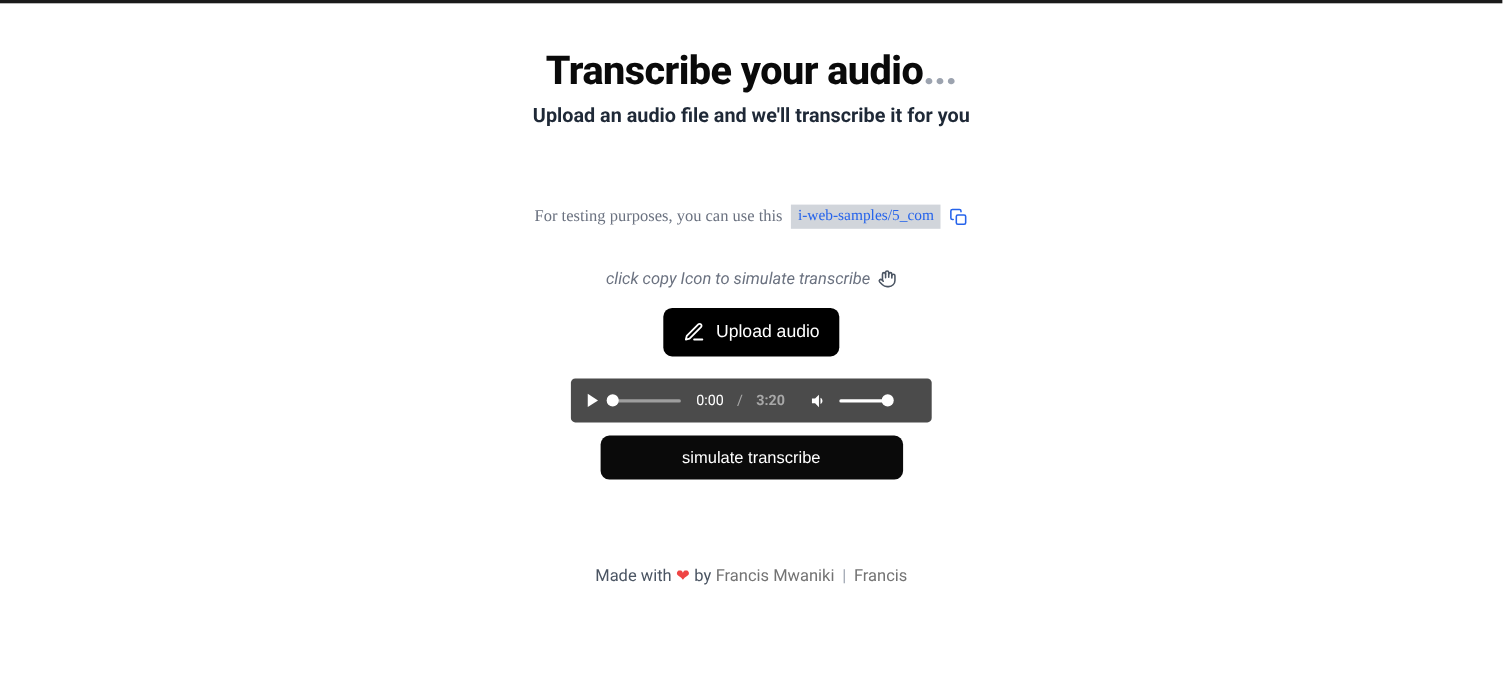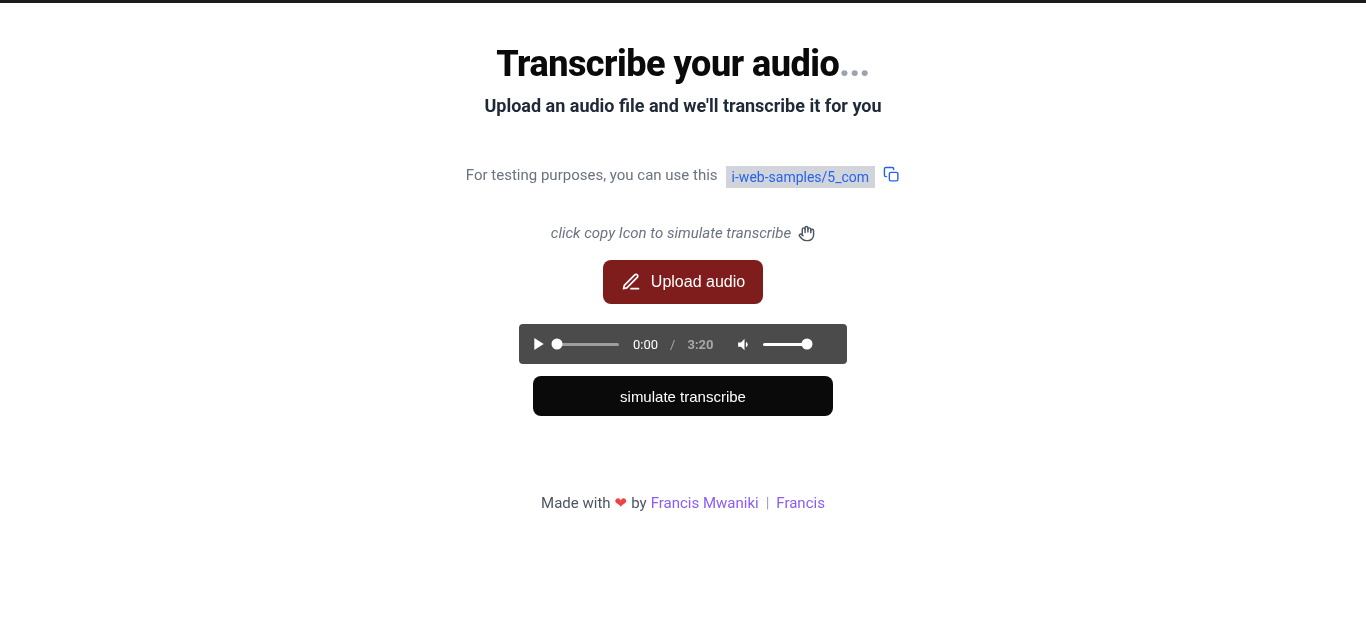--- a/index.html
+++ b/index.html
@@ -36,25 +36,26 @@
       font-weight: 800;
     }
     .subtitle {
       font-size: 18px;
       color: #1f2937;
       margin-top: 10px;
       font-weight: bold;
     }
     .test-row {
       display: flex;
-      align-items: flex-start;
+      align-items: center;
       gap: 8px;
-      margin-top: 50px;
+      margin-top: 70px;
       font-size: 15px;
       color: #6b7280;
+      font-family: Liberation Serif, serif;
     }
     .sample-chip {
       background: #d1d5db;
       color: #2563eb;
       padding: 3px 6px;
       border-radius: 0;
       font-size: 14px;
       max-width: 150px;
       overflow: hidden;
       text-overflow: clip;
@@ -76,21 +77,21 @@
       font-style: italic;
     }
     .pointer-icon {
       color: #4b5563;
       display: inline-flex;
     }
     .upload-btn {
       display: flex;
       align-items: center;
       gap: 10px;
-      background: #7f1d1d;
+      background: #000000;
       color: #ffffff;
       border: none;
       border-radius: 8px;
       padding: 12px 18px;
       font-size: 16px;
       font-weight: 500;
       cursor: pointer;
       margin-top: 18px;
     }
     .upload-btn svg { display: block; }
@@ -139,40 +140,40 @@
       position: absolute;
       right: 0;
       top: 50%;
       transform: translate(50%, -50%);
       width: 11px;
       height: 11px;
       background: #ffffff;
       border-radius: 50%;
     }
     .simulate-btn {
-      width: 300px;
+      width: 275px;
       height: 40px;
       background: #0a0a0a;
       color: #ffffff;
       border: none;
       border-radius: 8px;
       font-size: 15px;
       cursor: pointer;
       margin-top: 12px;
     }
     .footer {
       margin-top: 78px;
       font-size: 15px;
       color: #4b5563;
       display: flex;
       align-items: center;
       gap: 4px;
     }
     .heart { color: #ef4444; font-style: normal; }
-    .footer-link { color: #8b5cf6; text-decoration: none; cursor: pointer; }
+    .footer-link { color: #737373; text-decoration: none; cursor: pointer; }
     .footer-sep { color: #9ca3af; margin: 0 3px; }
   </style>
 </head>
 <body>
 
 <div class="top-bar"></div>
 
 <div class="container">
 
   <h1 class="title">

